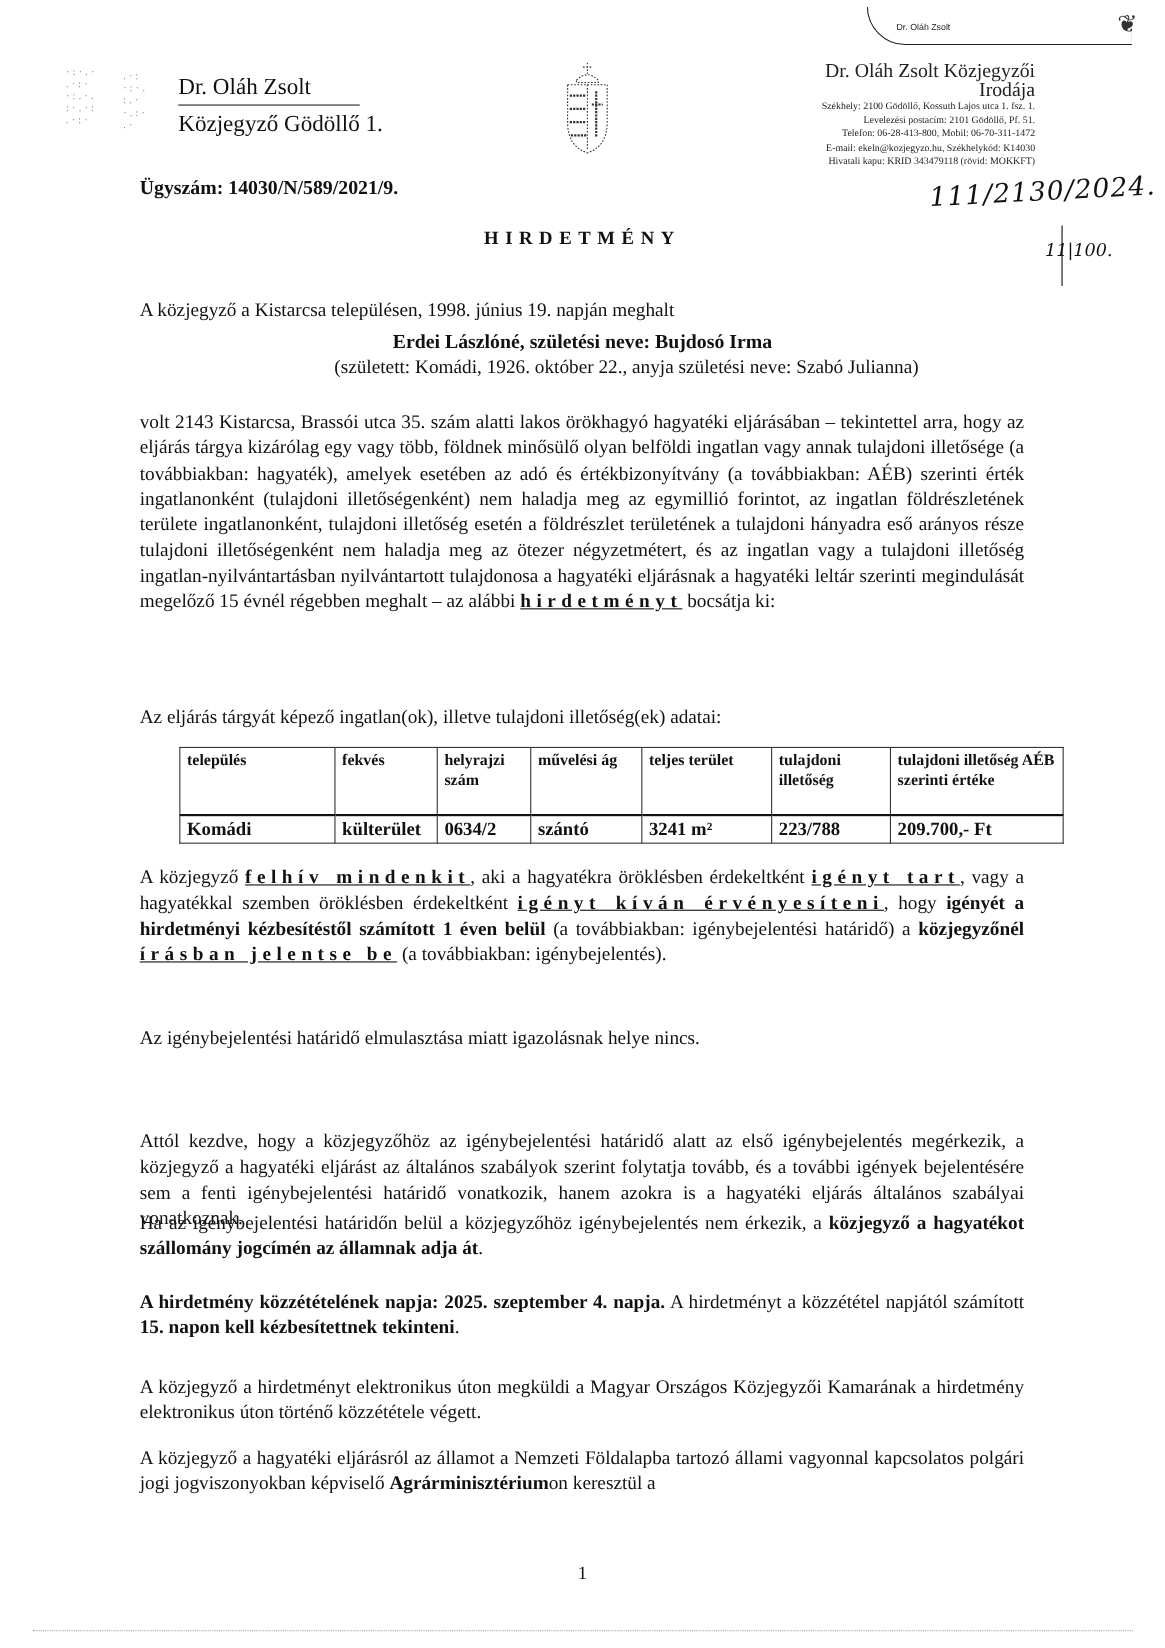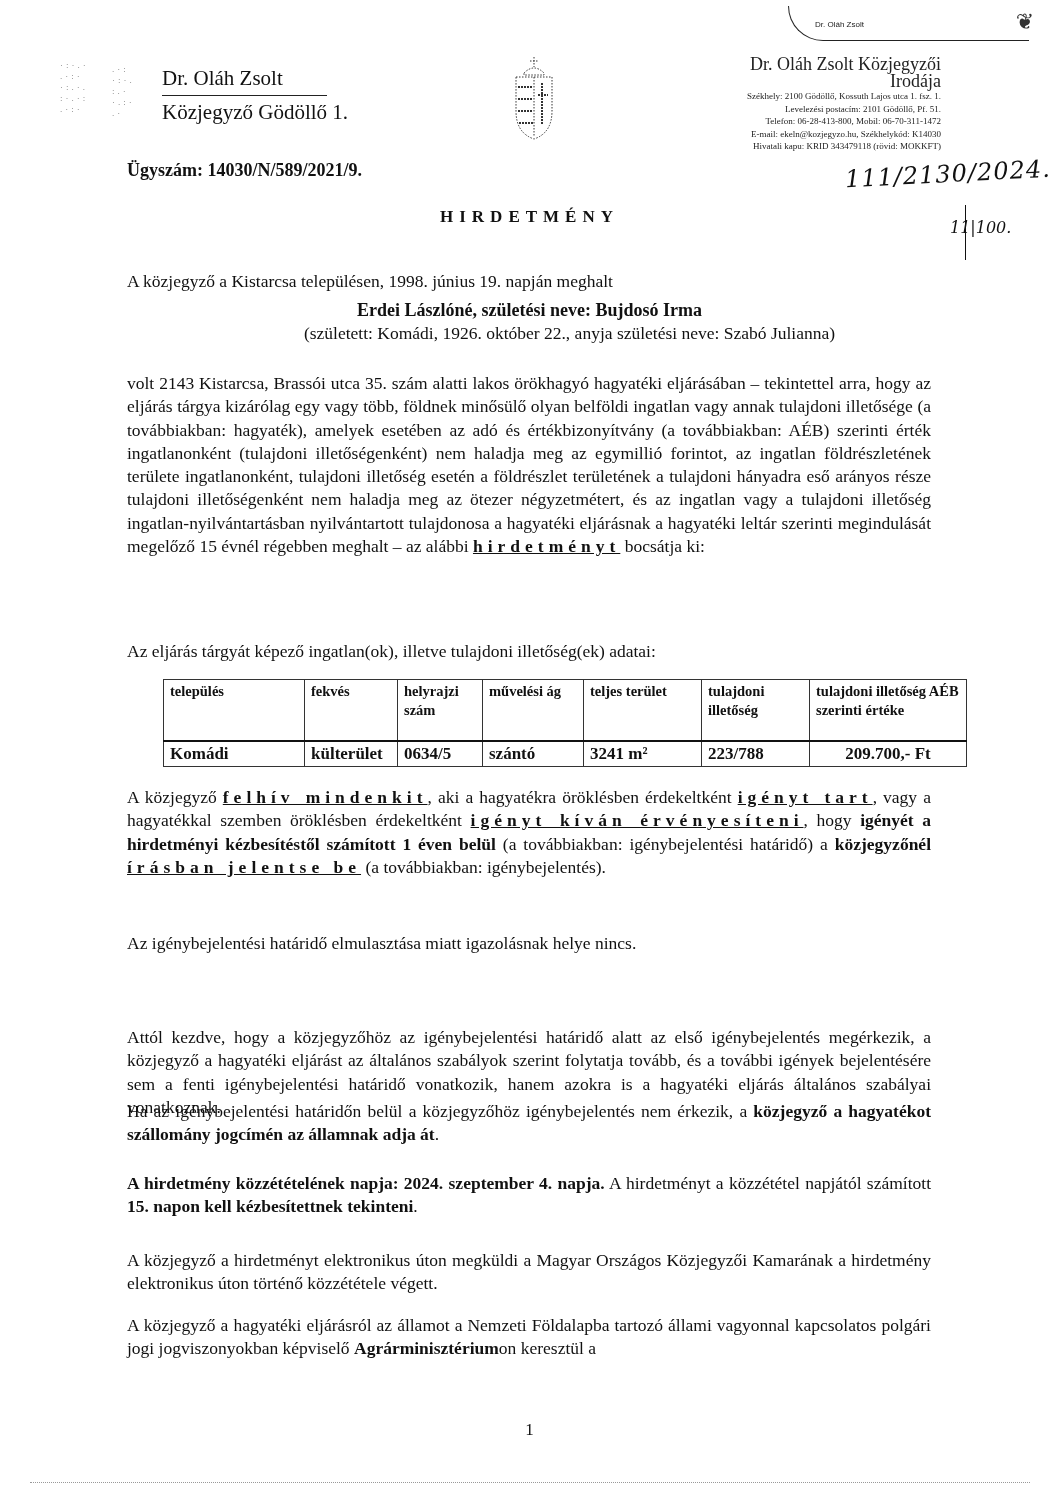--- a/index.html
+++ b/index.html
@@ -29,21 +29,21 @@
   .case { left:127px; top:160px; font-size:18px; font-weight:bold; }
   .title { left:0; width:1059px; top:207px; text-align:center; font-size:17px; font-weight:bold; letter-spacing:6px; }
   .p { left:127px; width:804px; font-size:17.5px; line-height:23.3px; text-align:justify; }
   .center { left:0; width:1059px; text-align:center; }
   .sp { letter-spacing:5px; font-weight:bold;text-decoration:underline; }
   
   table.prop { position:absolute; left:127px; top:679px; width:804px; border-collapse:collapse; font-size:14.5px;margin-left:36px; }
   table.prop td { border:1px solid #333; padding:2px 6px; vertical-align:top; }
   table.prop tr.head td { font-weight:bold; height:56px; line-height:19px; }
   table.prop tr.row td { font-weight:bold; font-size:17px; border-top:2px solid #111; }
-  table.prop td.right { text-align:center; }
+  table.prop td.right { text-align:left; }
   .pageno { left:0; width:1059px; top:1420px; text-align:center; font-size:17px; }
   .dotline { left:30px; top:1482px; width:1000px; border-top:1px dotted #999; }
 </style>
 </head>
 <body>
 
 <div class="abs stamp-arc"></div>
 <div class="abs stamp-name">Dr. Oláh Zsolt</div>
 <div class="abs seal-small">❦</div>
 
@@ -102,37 +102,37 @@
     <td style="width:80px">fekvés</td>
     <td style="width:72px">helyrajzi szám</td>
     <td style="width:88px">művelési ág</td>
     <td style="width:105px">teljes terület</td>
     <td style="width:95px">tulajdoni illetőség</td>
     <td>tulajdoni illetőség AÉB szerinti értéke</td>
   </tr>
   <tr class="row">
     <td>Komádi</td>
     <td>külterület</td>
-    <td>0634/5</td>
+    <td>0634/2</td>
     <td>szántó</td>
     <td>3241 m²</td>
     <td>223/788</td>
     <td class="right">209.700,- Ft</td>
   </tr>
 </tbody>
   </table>
 
 <div class="abs p" style="top:786px;"><span>A közjegyző </span><span class="sp">felhív mindenkit</span><span>, aki a hagyatékra öröklésben érdekeltként </span><span class="sp">igényt tart</span><span>, vagy a hagyatékkal szemben öröklésben érdekeltként </span><span class="sp">igényt kíván érvényesíteni</span><span>, hogy </span><b>igényét a hirdetményi kézbesítéstől számított 1 éven belül</b><span> (a továbbiakban: igénybejelentési határidő) a </span><b>közjegyzőnél</b> <span class="sp">írásban jelentse be</span><span> (a továbbiakban: igénybejelentés).</span></div>
 
 <div class="abs p" style="top:932px;">Az igénybejelentési határidő elmulasztása miatt igazolásnak helye nincs.</div>
 
 <div class="abs p" style="top:980px;margin-top:46px;">Attól kezdve, hogy a közjegyzőhöz az igénybejelentési határidő alatt az első igénybejelentés megérkezik, a közjegyző a hagyatéki eljárást az általános szabályok szerint folytatja tovább, és a további igények bejelentésére sem a fenti igénybejelentési határidő vonatkozik, hanem azokra is a hagyatéki eljárás általános szabályai vonatkoznak.</div>
 
 <div class="abs p" style="top:1100px;"><span>Ha az igénybejelentési határidőn belül a közjegyzőhöz igénybejelentés nem érkezik, a </span><b>közjegyző a hagyatékot szállomány jogcímén az államnak adja át</b><span>.</span></div>
 
-<div class="abs p" style="top:1172px;"><b>A hirdetmény közzétételének napja: 2024. szeptember 4. napja.</b><span> A hirdetményt a közzététel napjától számított </span><b>15. napon kell kézbesítettnek tekinteni</b><span>.</span></div>
+<div class="abs p" style="top:1172px;"><b>A hirdetmény közzétételének napja: 2025. szeptember 4. napja.</b><span> A hirdetményt a közzététel napjától számított </span><b>15. napon kell kézbesítettnek tekinteni</b><span>.</span></div>
 
 <div class="abs p" style="top:1249px;">A közjegyző a hirdetményt elektronikus úton megküldi a Magyar Országos Közjegyzői Kamarának a hirdetmény elektronikus úton történő közzététele végett.</div>
 
 <div class="abs p" style="top:1314px;"><span>A közjegyző a hagyatéki eljárásról az államot a Nemzeti Földalapba tartozó állami vagyonnal kapcsolatos polgári jogi jogviszonyokban képviselő </span><b>Agrárminisztérium</b><span>on keresztül a</span></div>
 
 <div class="abs pageno">1</div>
 <div class="abs dotline"></div>
 
 </body></html>

